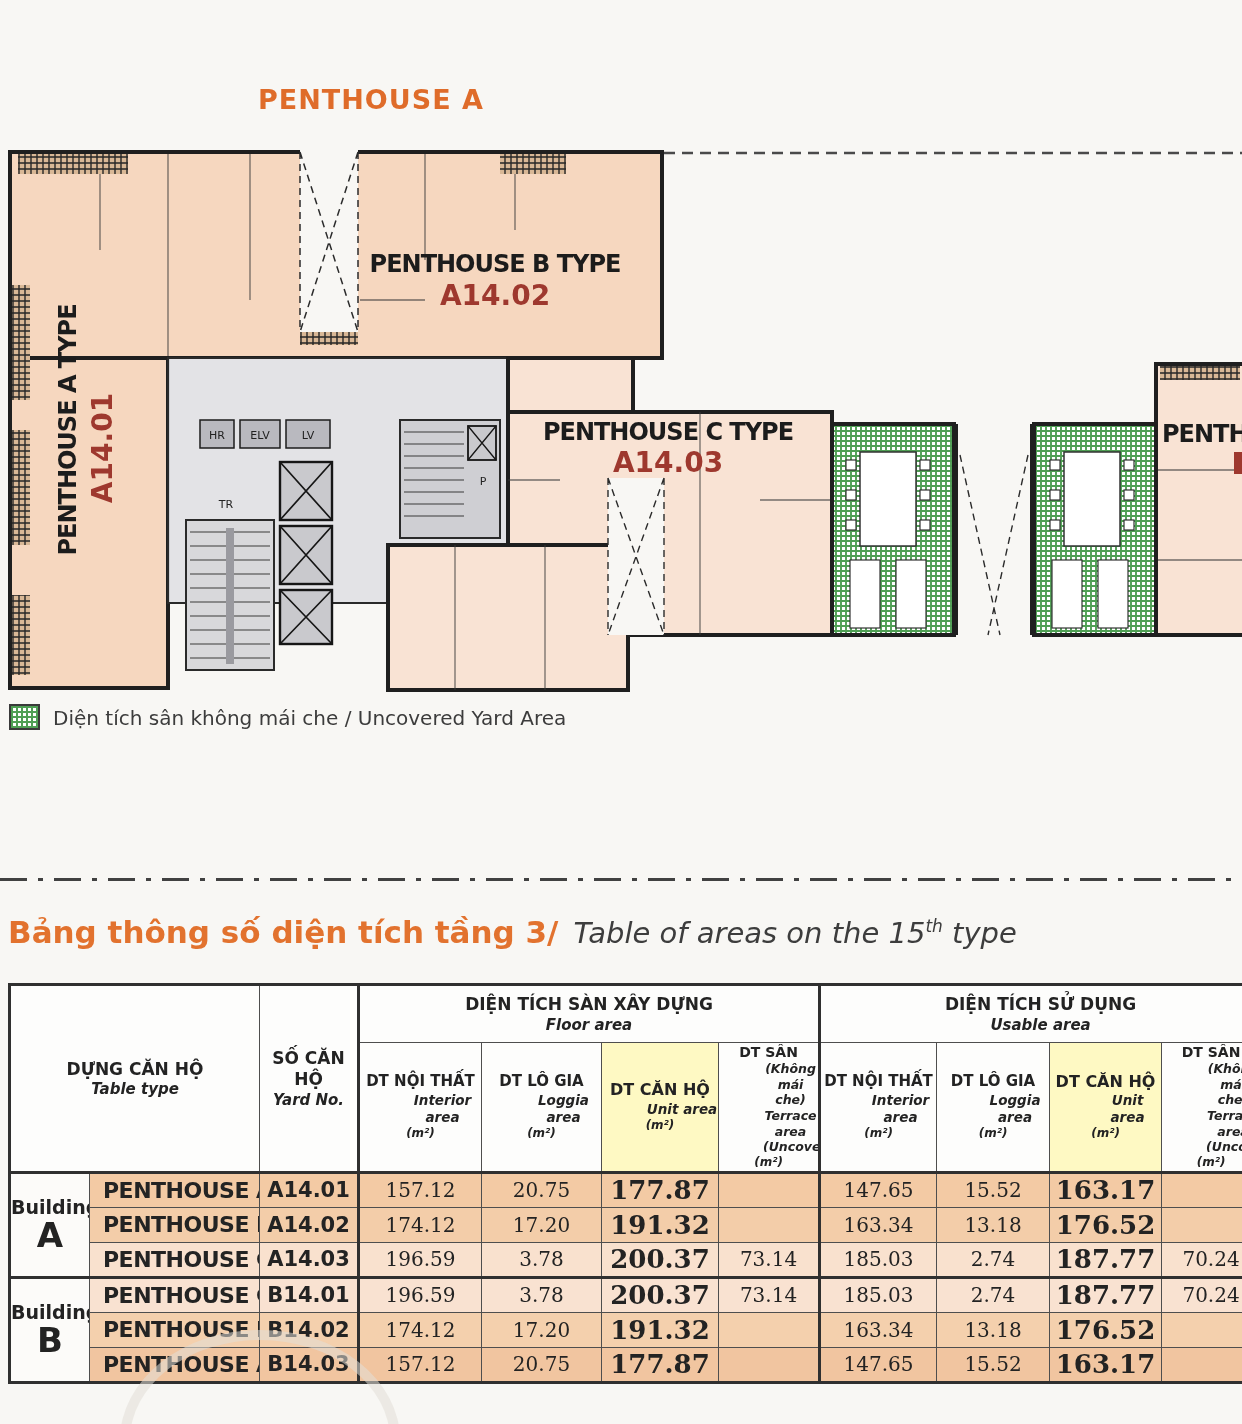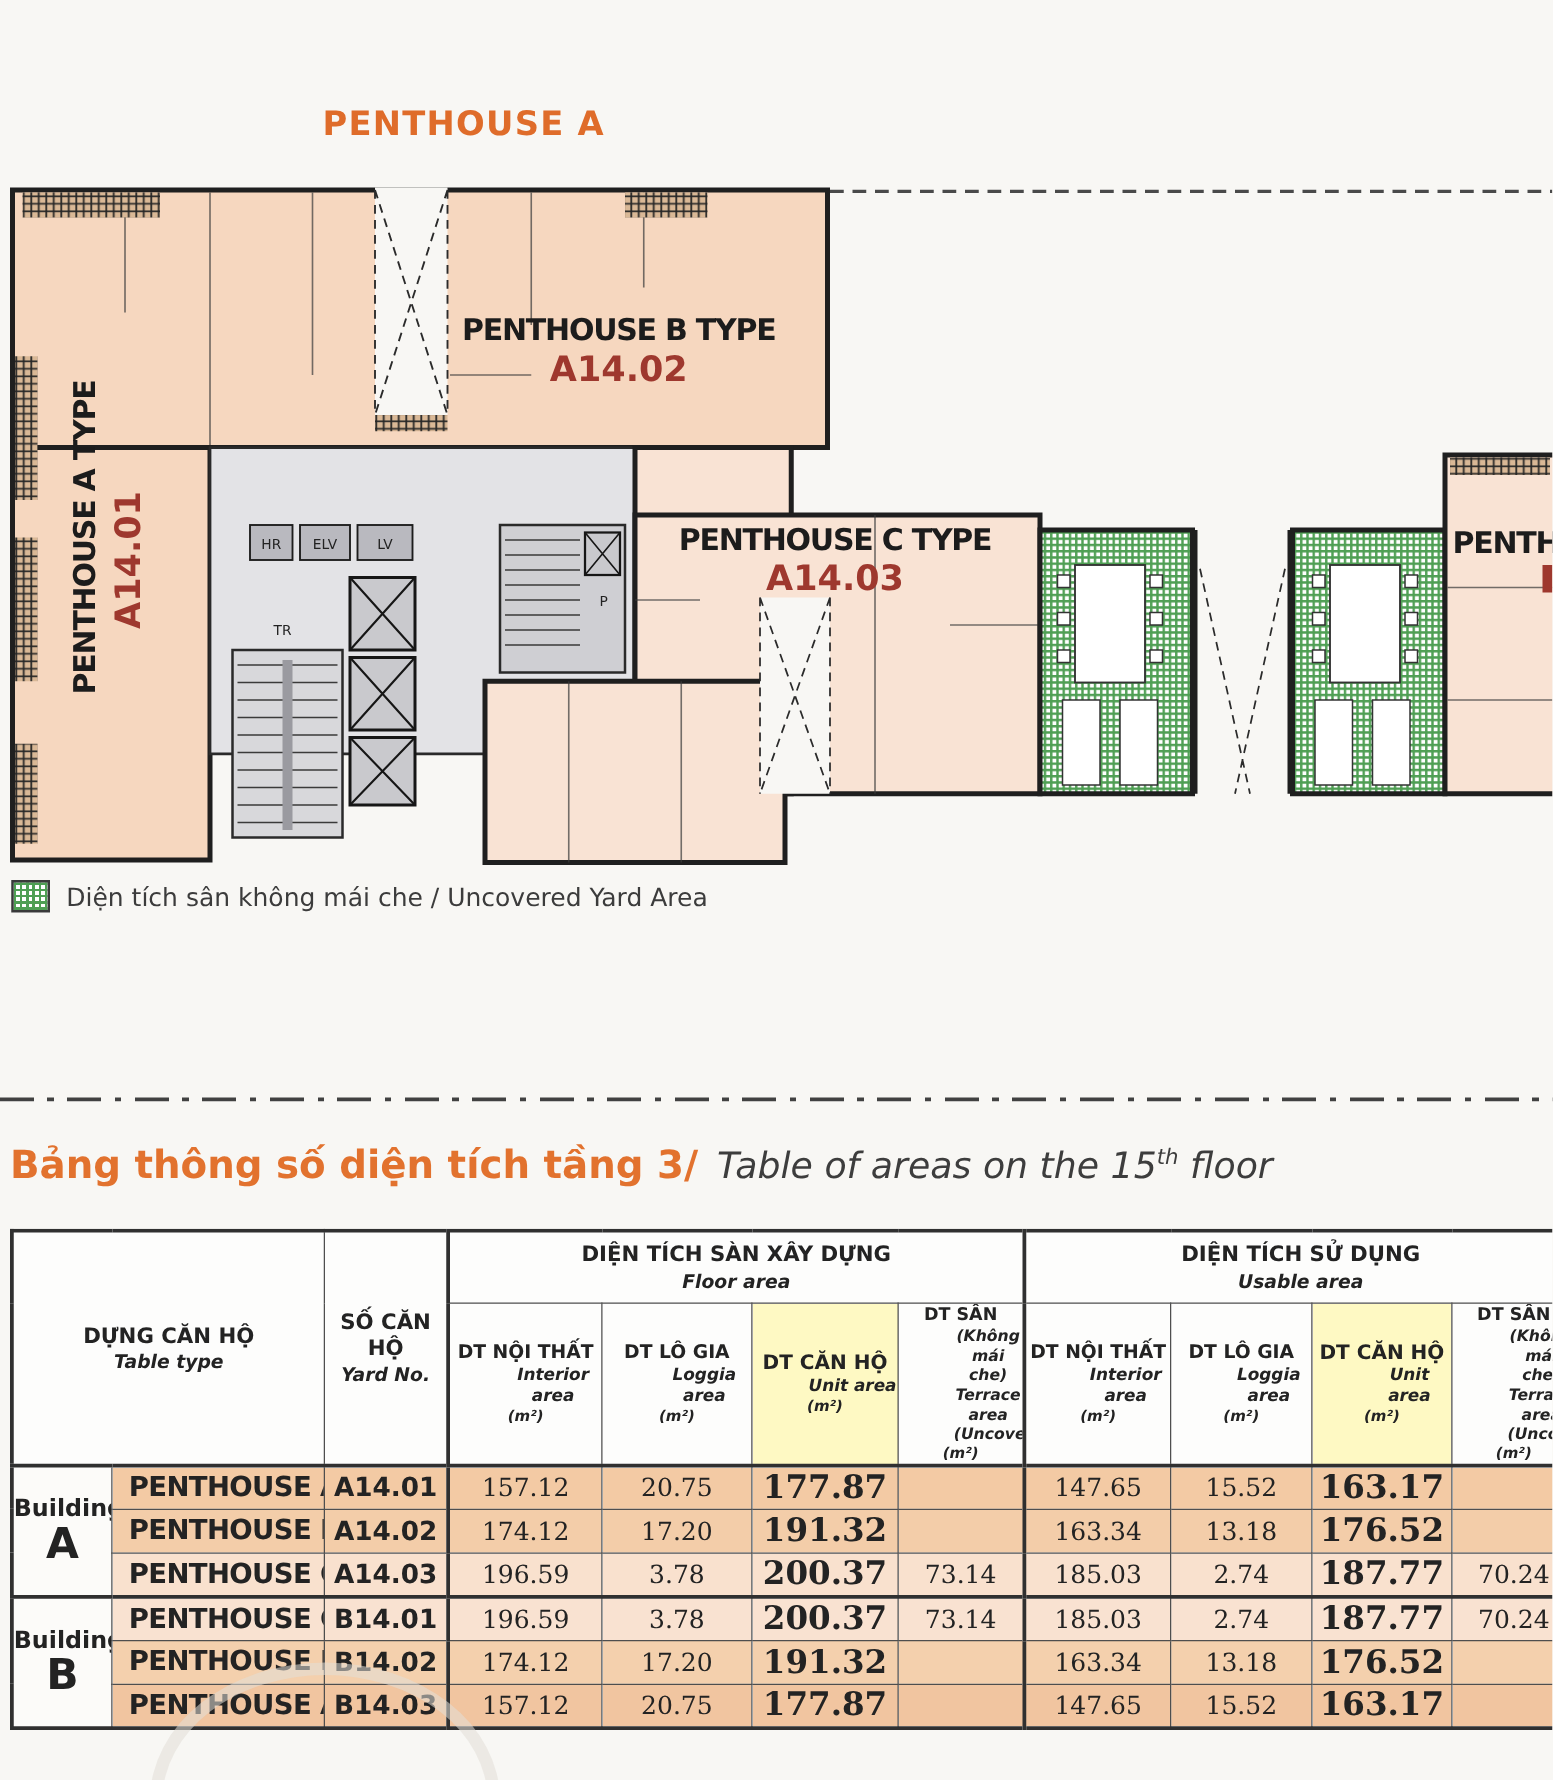--- a/index.html
+++ b/index.html
@@ -194,21 +194,21 @@
 
 <div class="legend">
   <div class="legend-swatch"></div>
   <div class="legend-text">Diện tích sân không mái che / Uncovered Yard Area</div>
 </div>
 
 <div class="divider"></div>
 
 <div class="section-title">
   <span class="vi">Bảng thông số diện tích tầng 3/</span>
-  <span class="en"><span>Table of areas on the 15</span><sup>th</sup><span> floor</span></span>
+  <span class="en"><span>Table of areas on the 15</span><sup>th</sup><span> type</span></span>
 </div>
 
 <div class="tbl-wrap">
 <table>
   <colgroup>
     <col style="width:80px">
         <col style="width:170px">
         <col style="width:99px">
     <col style="width:123px">
         <col style="width:120px">

